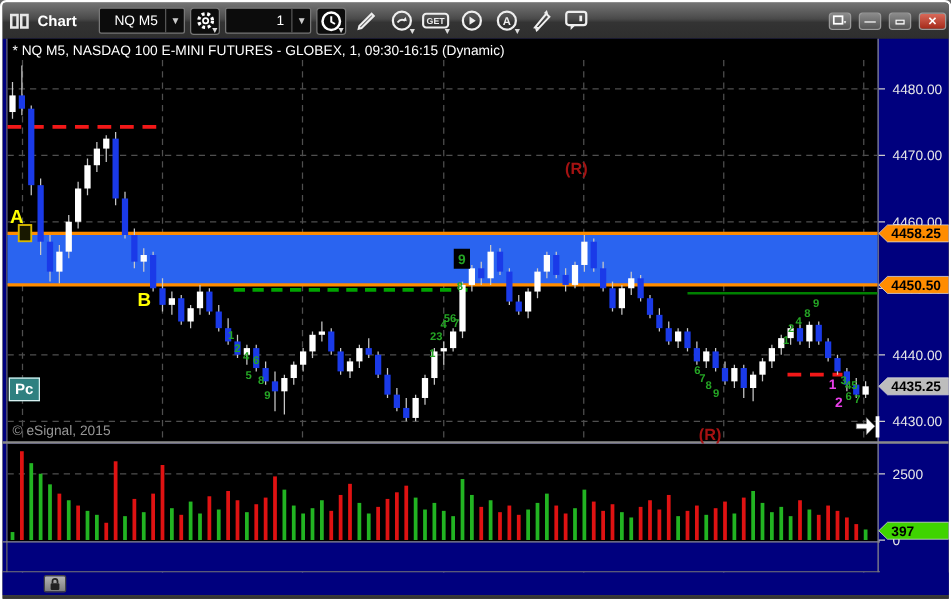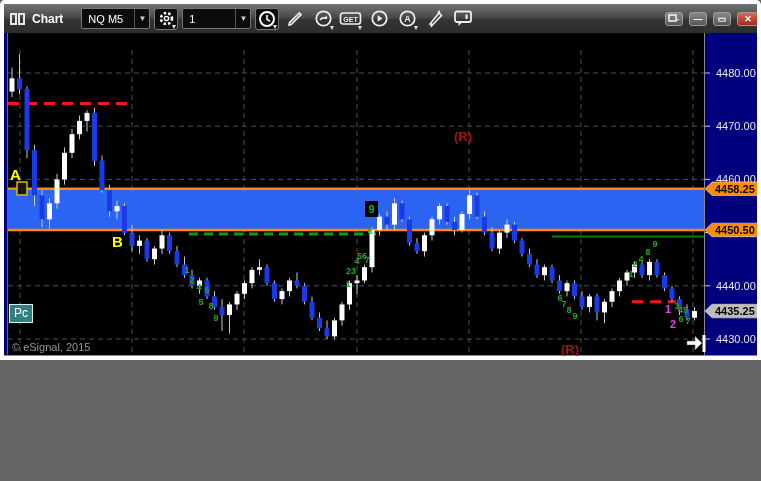--- a/index.html
+++ b/index.html
@@ -1,41 +1,41 @@
 <!DOCTYPE html>
 <html><head>
 <meta charset="utf-8">
 <style>
   html,body{margin:0;padding:0;background:#666;}
   *{box-sizing:border-box;font-family:"Liberation Sans",sans-serif;}
-  #win{position:relative;width:761px;height:360px;background:#2b2b2b;border-radius:5px 5px 0 0;overflow:hidden;border:4px solid #ffffff;}
+  #win{position:relative;width:761px;height:481px;background:#2b2b2b;border-radius:5px 5px 0 0;overflow:hidden;border:2px solid #ffffff;}
   
   #titlebar{position:absolute;left:0;top:0;width:761px;height:29px;
     background:linear-gradient(#757575,#4a4a4a 45%,#333 55%,#2e2e2e);display:flex;align-items:center;padding:0 6px;gap:4px;}
   .win-ico{width:15px;height:12px;display:flex;gap:1px;margin-right:3px;}
   .win-ico i{flex:1;border:2px solid #e8e8e8;background:transparent;}
   .tb-title{color:#fff;font-weight:bold;font-size:12px;margin-right:14px;}
   .combo{height:21px;background:#0c0c0c;border:1px solid #777;border-radius:2px;display:flex;align-items:center;color:#fff;font-size:11px;}
-  .combo .val{padding:0 6px;min-width:52px;}
+  .combo .val{padding:0 6px;min-width:52px;text-align:right;}
   .combo .arr{width:15px;height:100%;border-left:1px solid #555;display:flex;align-items:center;justify-content:center;color:#ccc;font-size:8px;}
   .tbtn{height:22px;min-width:24px;display:flex;align-items:center;justify-content:center;position:relative;color:#eee;background:transparent;border-radius:3px;}
   .tbtn.boxed{background:#0c0c0c;border:1px solid #777;}
   .tbtn .sub{position:absolute;right:0;bottom:-1px;font-size:7px;color:#ddd;line-height:7px;}
   .tb-spacer{flex:1;}
   .wc{height:14px;border:1px solid #9a9a9a;border-radius:3px;margin-left:2px;background:linear-gradient(#8a8a8a,#555);display:flex;align-items:center;justify-content:center;color:#fff;font-size:9px;font-weight:bold;width:18px;line-height:10px;}
   .wc.close{background:linear-gradient(#d96a5a,#a52a1a);width:22px;}
   
   #content-bg{position:absolute;left:0;top:29px;width:757px;height:445px;background:#00007e;}
   #chart-pane{position:absolute;left:4px;top:29px;width:696px;height:323px;background:#000;}
   #vol-pane{position:absolute;left:4px;top:353px;width:696px;height:78px;background:#000;}
   .sep-h{position:absolute;background:#8a8a8a;}
   .sep-v{position:absolute;background:#777;}
   #chart-title{position:absolute;left:8px;top:33px;color:#fff;font-size:11px;z-index:5;white-space:nowrap;}
   #copyright{position:absolute;left:8px;top:337px;color:#969696;font-size:11px;z-index:5;text-align:right;}
-  #pc-badge{position:absolute;left:5px;top:300px;background:#2f8080;border:1px solid #d9f0f0;color:#fff;font-size:12px;font-weight:normal;padding:0 4px;line-height:17px;z-index:5;}
+  #pc-badge{position:absolute;left:5px;top:300px;background:#2f8080;border:1px solid #d9f0f0;color:#fff;font-size:12px;font-weight:bold;padding:0 4px;line-height:17px;z-index:5;}
   #plot-svg{position:absolute;left:0;top:0;z-index:3;}
   
   #tab-row{position:absolute;left:0;top:432px;width:757px;height:24px;background:#00007e;z-index:4;}
   #vol-tab{position:absolute;left:5px;top:1px;height:23px;background:#060606;border:1px solid #8a8a8a;color:#eee;font-size:11px;display:flex;align-items:center;padding:0 7px;gap:8px;}
   #vol-tab .x{color:#ddd;font-size:10px;font-weight:bold;align-self:flex-start;line-height:11px;}
   
   #time-row{position:absolute;left:0;top:456px;width:757px;height:18px;background:#00007e;z-index:4;}
   #dyn{position:absolute;left:4px;top:2px;color:#fca5a5;font-weight:bold;font-size:16px;margin-top:26px;}
   #lockbtn{position:absolute;left:33px;top:2px;width:18px;height:14px;background:linear-gradient(#b5b5b5,#7e7e7e);border:1px solid #444;border-radius:2px;display:flex;align-items:center;justify-content:center;}
   #bottom-edge{position:absolute;left:0;top:474px;width:761px;height:7px;background:linear-gradient(#3c3c3c,#222);}
@@ -149,20 +149,21 @@
   <div id="content-bg"></div>
   <div id="chart-pane"></div>
   <div id="vol-pane"></div>
 
   <div class="sep-v" style="left:3px;top:29px;width:1px;height:427px;background:#666;"></div>
   <div class="sep-v" style="left:700px;top:29px;width:1px;height:427px;background:#8a8a8a;"></div>
   <div class="sep-h" style="left:0;top:351px;width:757px;height:2px;"></div>
   <div class="sep-h" style="left:0;top:431px;width:702px;height:1px;background:#8a8a8a;"></div>
   <div class="sep-h" style="left:0;top:455px;width:702px;height:1px;background:#777;"></div>
 
+  <div id="chart-title">* NQ M5, NASDAQ 100 E-MINI FUTURES - GLOBEX, 1, 09:30-16:15 (Dynamic)</div>
   <div id="pc-badge">Pc</div>
   <div id="copyright">© eSignal, 2015</div>
 
   <svg id="plot-svg" width="761" height="481" viewBox="0 0 761 481">
       <line x1="4" x2="700" y1="69" y2="69" stroke="#4f4f4f" stroke-dasharray="5,4"></line>
       <line x1="4" x2="700" y1="122.2" y2="122.2" stroke="#4f4f4f" stroke-dasharray="5,4"></line>
       <line x1="4" x2="700" y1="175.4" y2="175.4" stroke="#4f4f4f" stroke-dasharray="5,4"></line>
       <line x1="4" x2="700" y1="281.8" y2="281.8" stroke="#4f4f4f" stroke-dasharray="5,4"></line>
       <line x1="4" x2="700" y1="335" y2="335" stroke="#4f4f4f" stroke-dasharray="5,4"></line>
       <line x1="16" x2="16" y1="46" y2="351" stroke="#4f4f4f" stroke-dasharray="5,4"></line>

